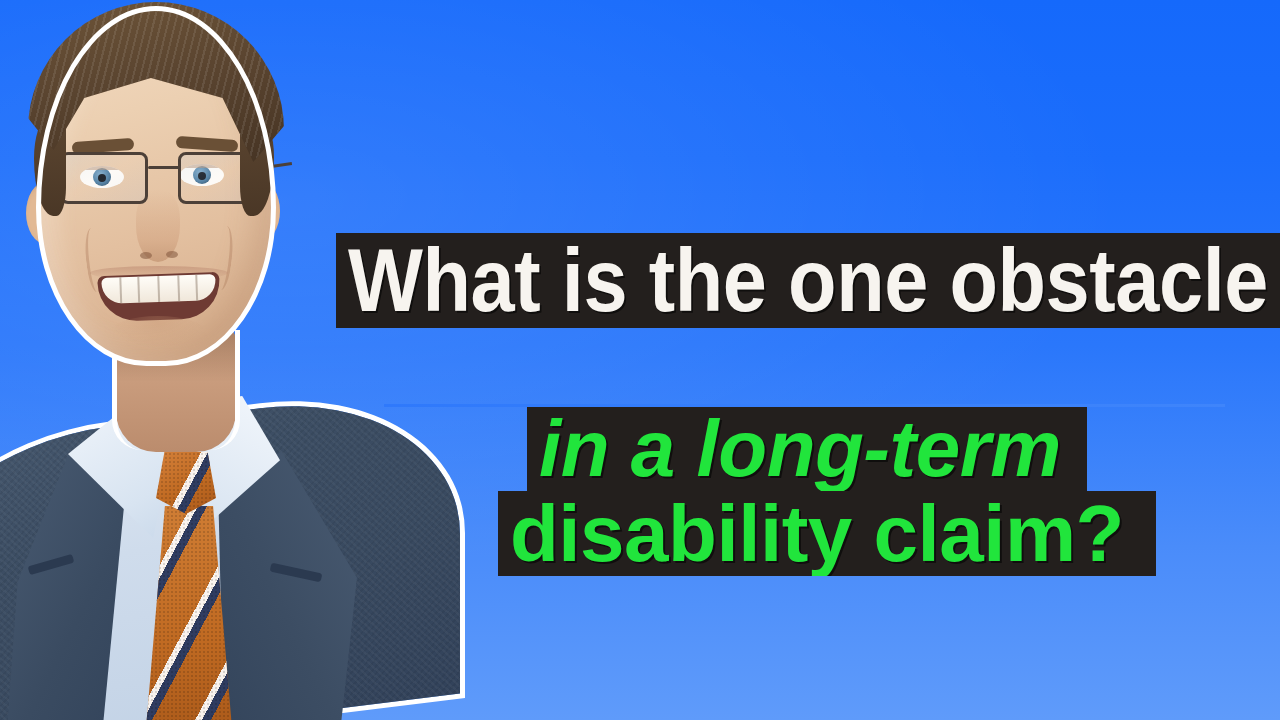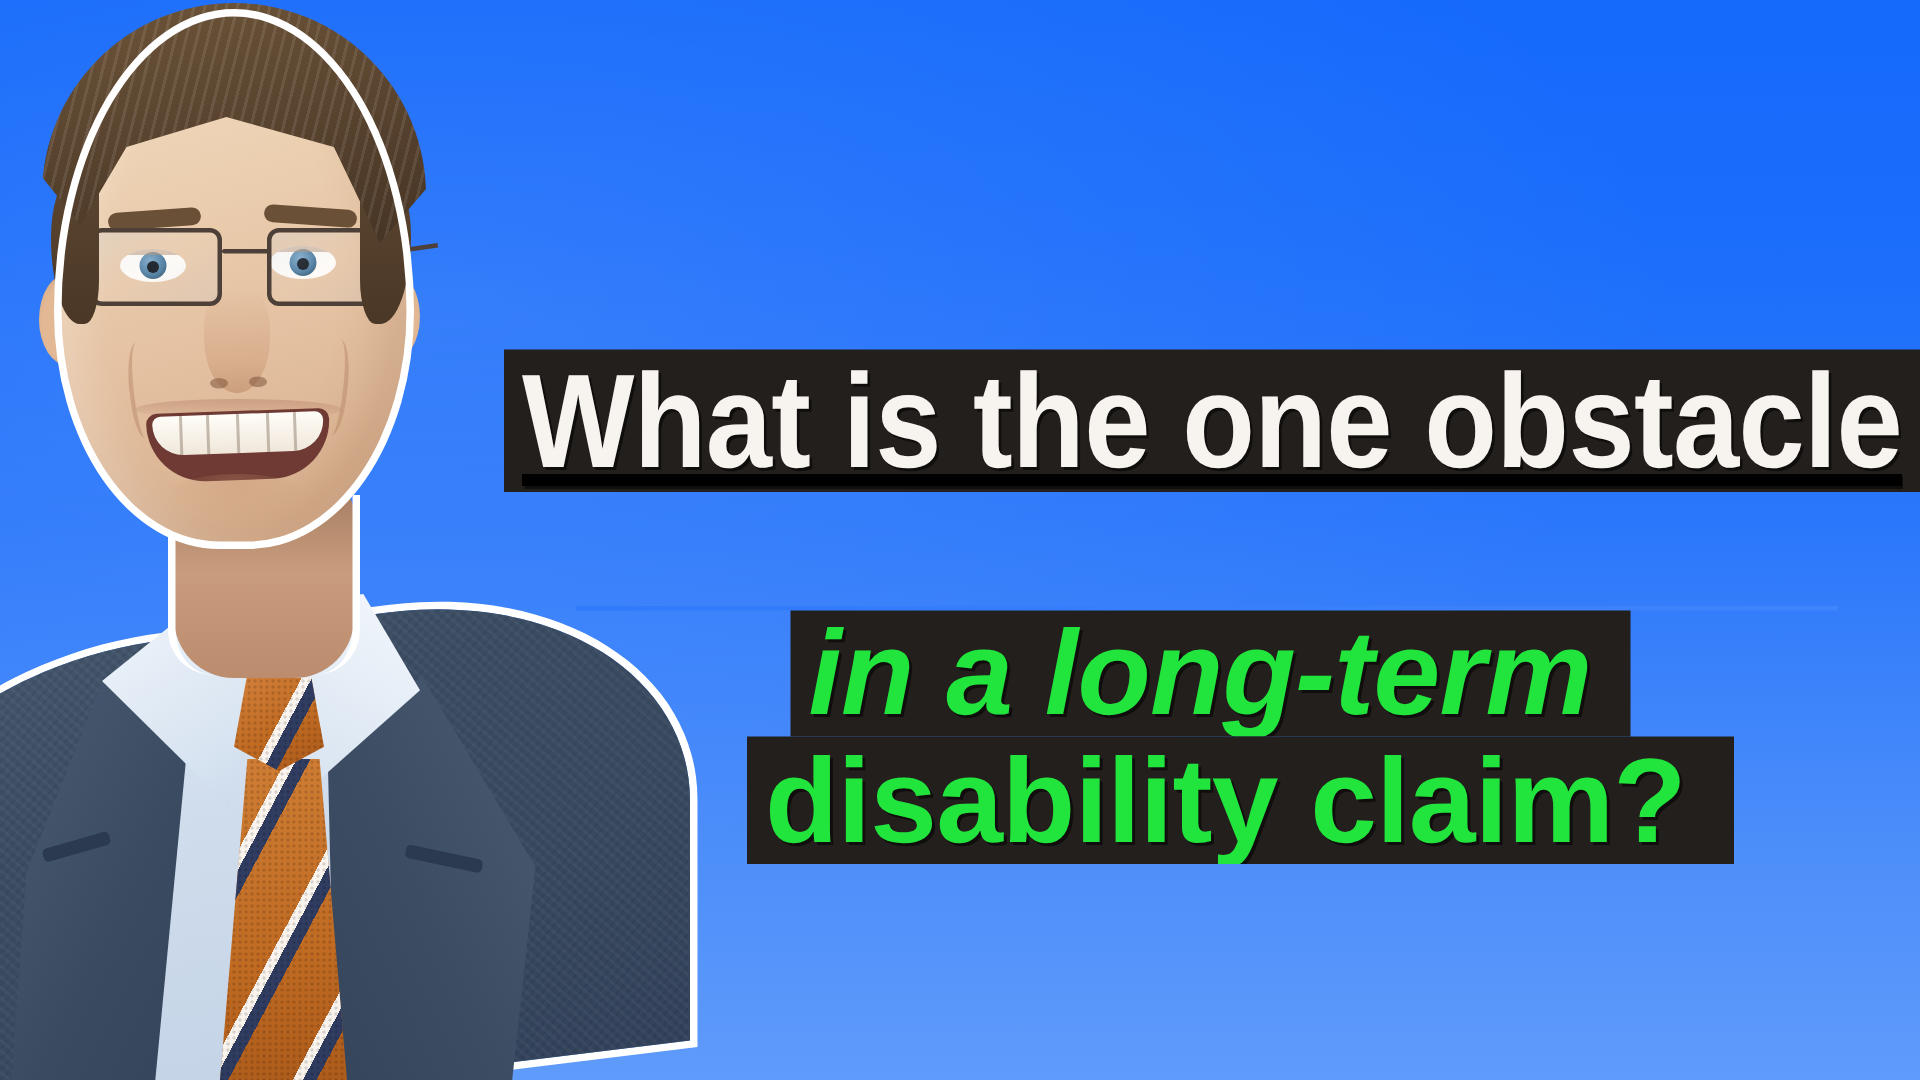--- a/index.html
+++ b/index.html
@@ -282,21 +282,21 @@
     display:inline-block;
     font-family:"Liberation Sans Narrow","Liberation Sans",sans-serif;
     font-weight:700;
     letter-spacing:-0.5px;
     transform:scaleX(0.80);
     transform-origin:left center;
     text-shadow:2px 2px 0 rgba(0,0,0,0.55);
   }
 
   
-  #hl1 { left:336px; top:233px; width:944px; height:95px; padding-left:12px;text-decoration:underline; }
+  #hl1 { left:336px; top:233px; width:944px; height:95px; padding-left:12px; }
   #hl1 span { font-size:89px; color:#f7f4ef; }
 
   
   #hl2 { left:384px; top:329px; width:841px; height:76px; padding-left:12px; }
   #hl2 span { font-size:86px; color:#f7f4ef; }
 
   
   .hl-sep {
     position:absolute; left:384px; top:404px; width:841px; height:3px;
     background:linear-gradient(90deg,#2f79fb,#3f85fb);

